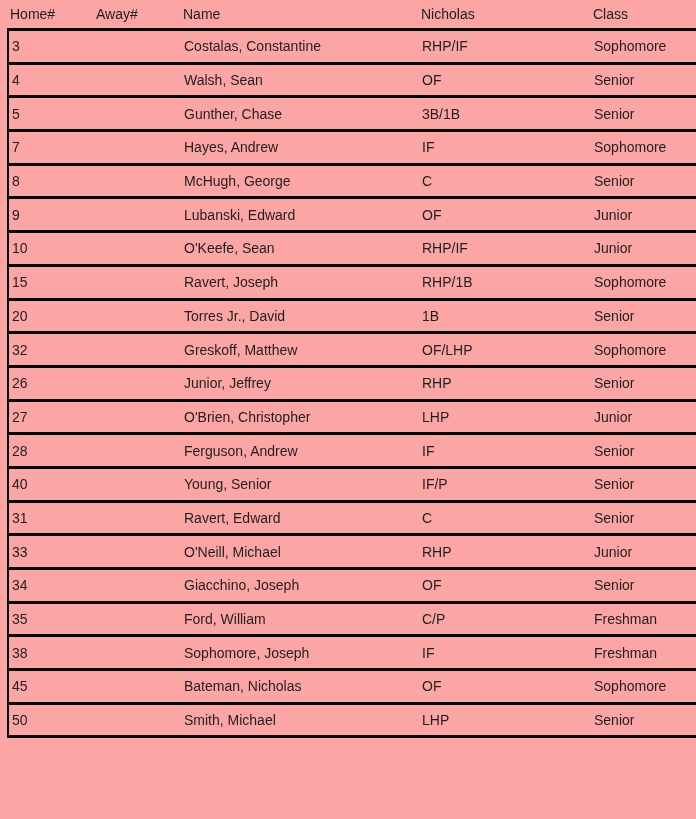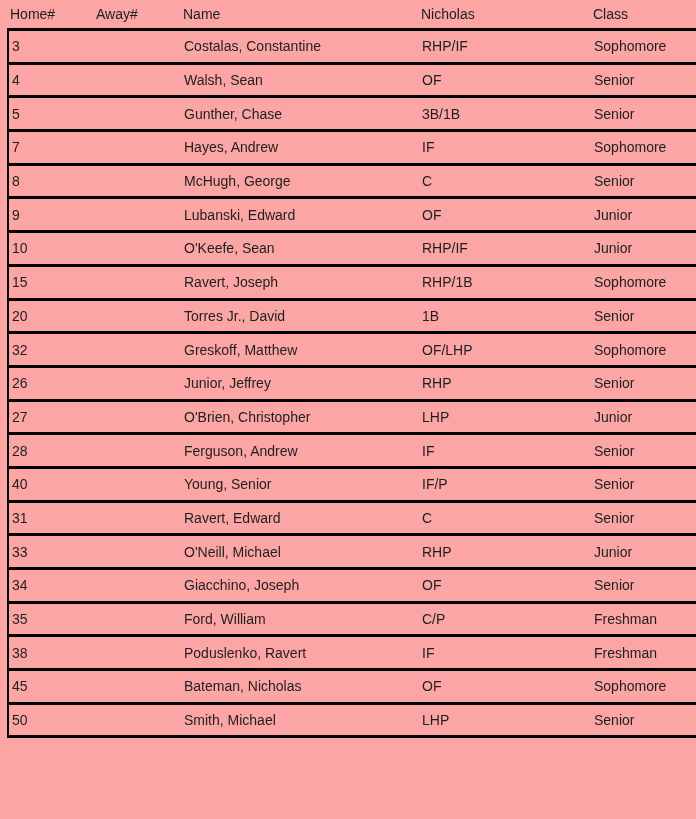--- a/index.html
+++ b/index.html
@@ -192,21 +192,21 @@
         <tr>
     <td>35</td>
     <td></td>
     <td>Ford, William</td>
     <td>C/P</td>
     <td>Freshman</td>
   </tr>
         <tr>
     <td>38</td>
     <td></td>
-    <td>Poduslenko, Ravert</td>
+    <td>Sophomore, Joseph</td>
     <td>IF</td>
     <td>Freshman</td>
   </tr>
         <tr>
     <td>45</td>
     <td></td>
     <td>Bateman, Nicholas</td>
     <td>OF</td>
     <td>Sophomore</td>
   </tr>

